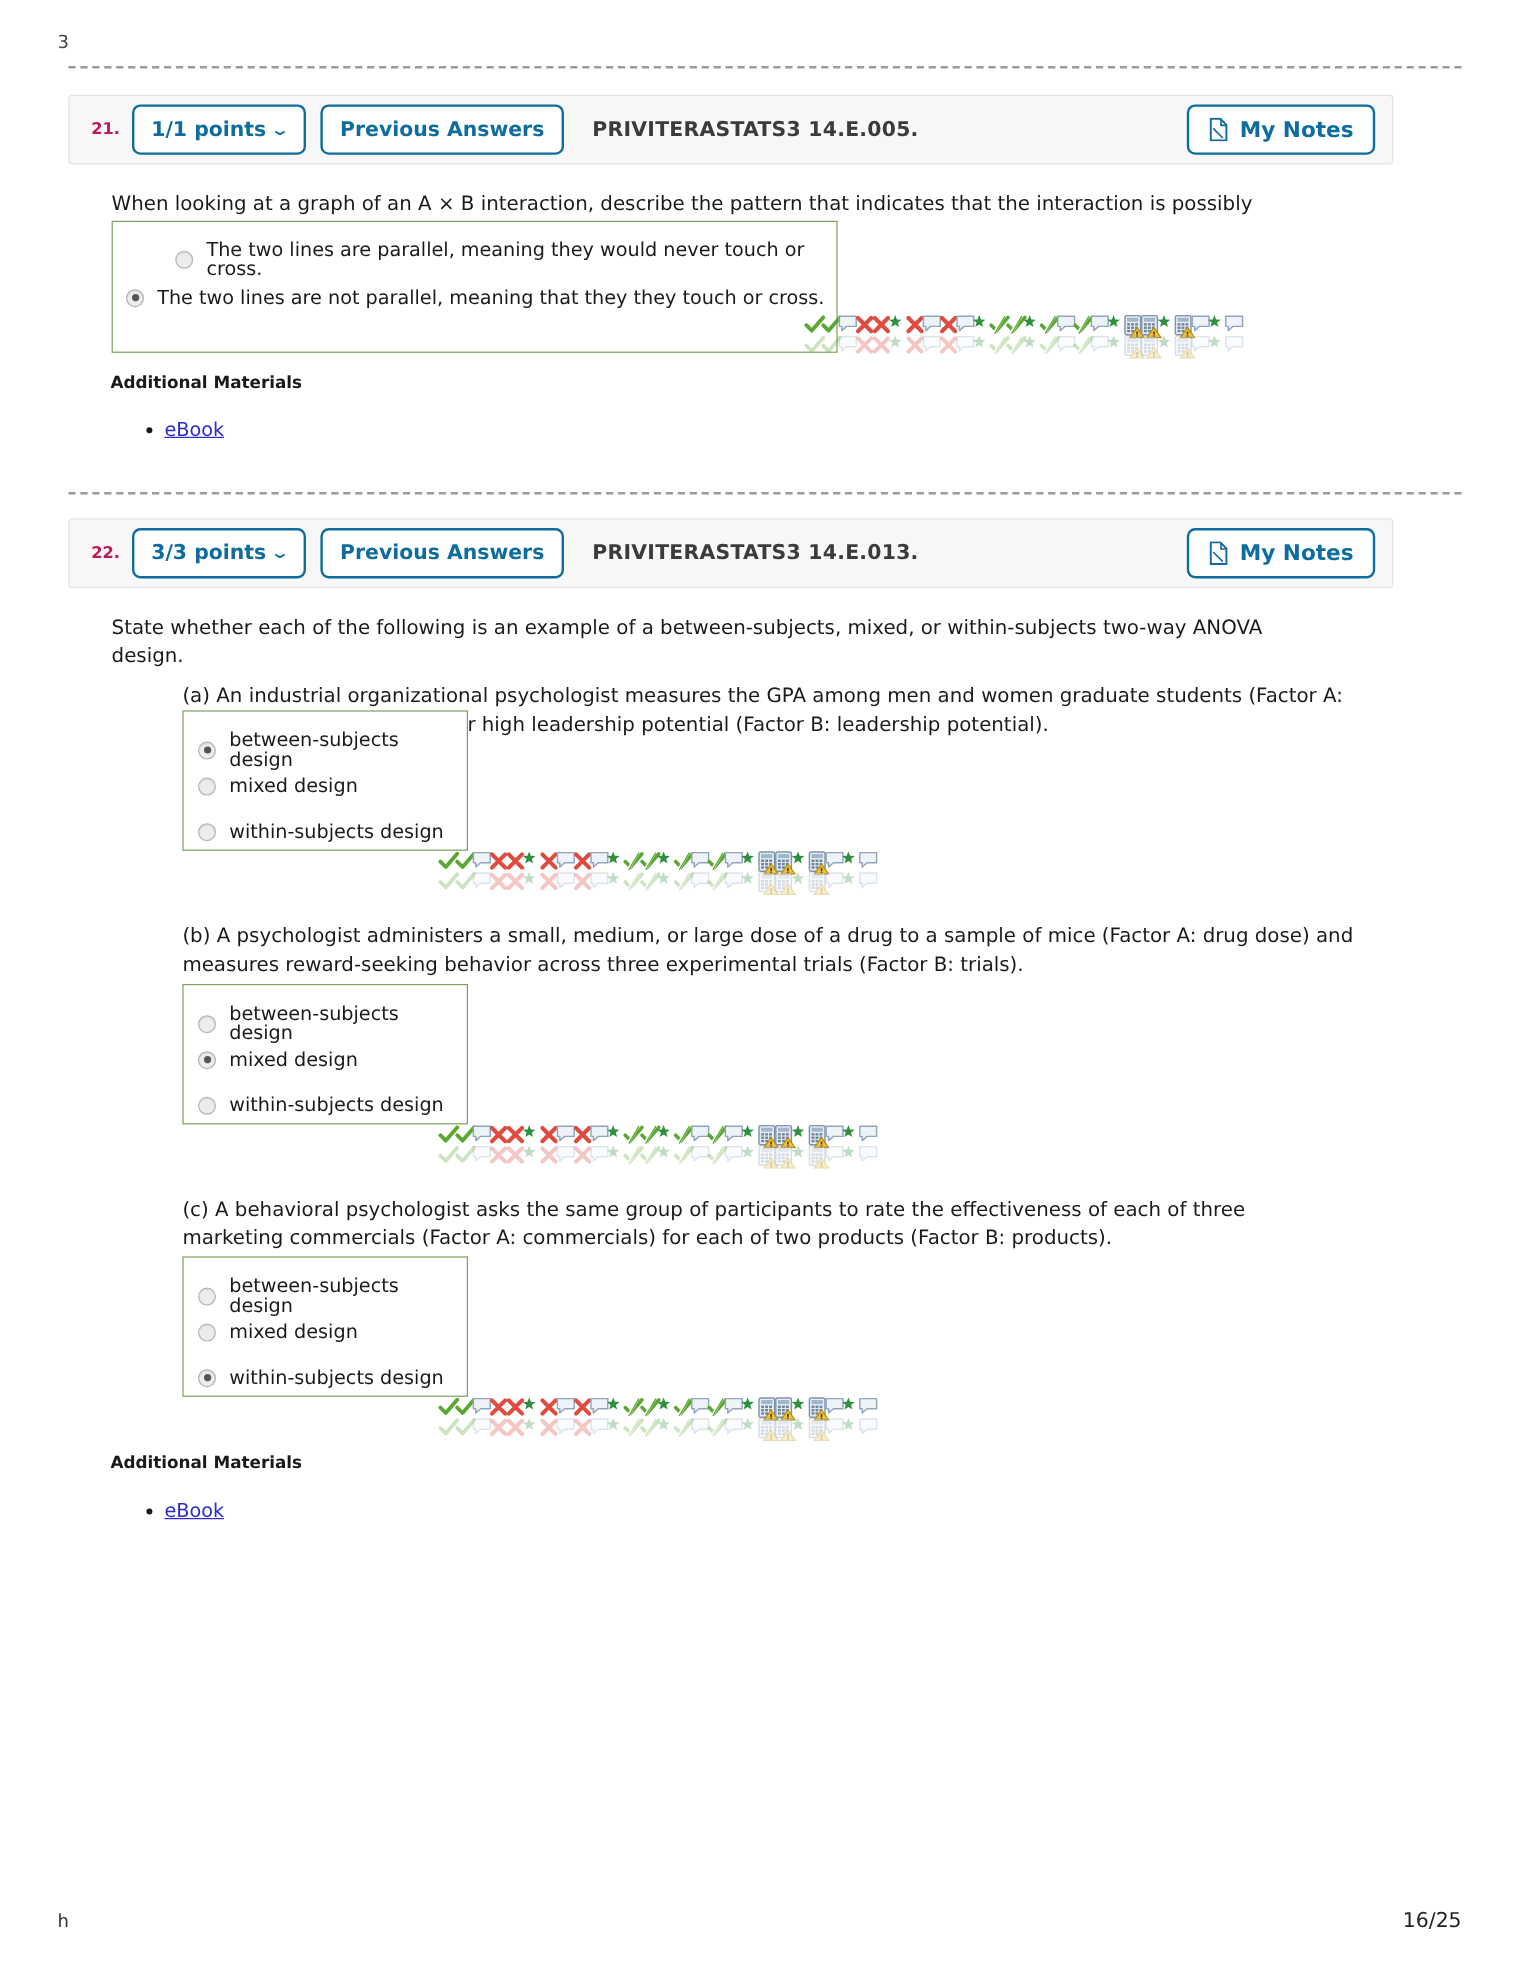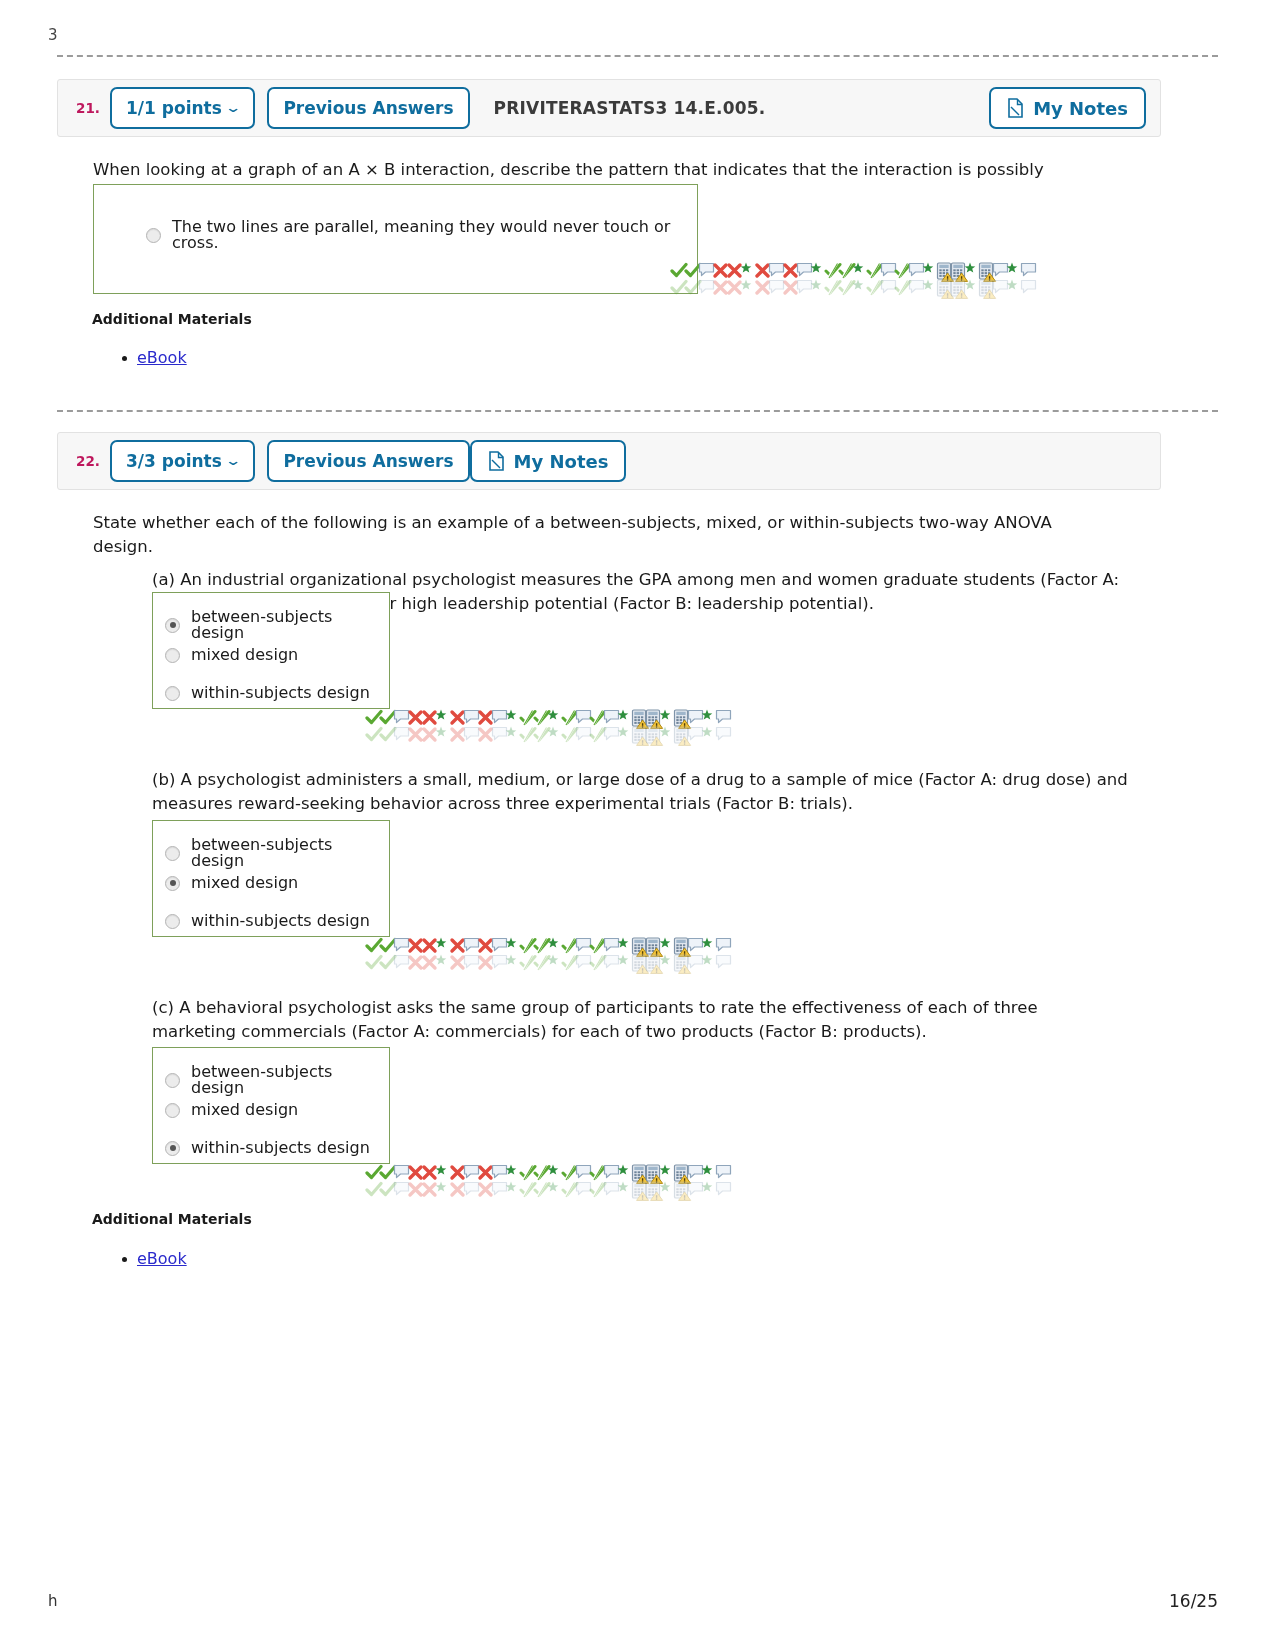--- a/index.html
+++ b/index.html
@@ -226,23 +226,27 @@
           <path d="M4 9 l8 8" stroke="#0f6d9e" stroke-width="1.4"></path>
         </svg>
       </span>
       <span>My Notes</span>
     </div>
   </div>
 
   <div class="qtext" style="left:93px; top:158px; width:1000px;">When looking at a graph of an A  × B interaction, describe the pattern that indicates that the interaction is possibly significant.</div>
 
   <div class="optbox" style="left:93px; top:184px; width:605px; height:110px;">
-    <div class="opt" style="position:absolute; left:11px; top:34px;padding-left:41px;">
+    <div class="opt" style="position:absolute; left:11px; top:15px;padding-left:41px;">
       <span class="radio"></span>
       <span>The two lines are parallel, meaning they would never touch or cross.</span>
+    </div>
+    <div class="opt" style="position:absolute; left:11px; top:55px;">
+      <span class="radio on"></span>
+      <span>The two lines are not parallel, meaning that they they touch or cross.</span>
     </div>
   </div>
 
   <div class="iconstrip" id="strip-21" style="left:670px; top:262px;">
       <span class="ic">
         <svg width="18" height="17" viewBox="0 0 18 17">
           <path d="M2 9 L6.5 13.5 L16 2.5" stroke="#5aa832" stroke-width="3.2" fill="none" stroke-linecap="round" stroke-linejoin="round"></path>
         </svg>
         <span class="ghost" style="position:absolute;left:0;top:17px;">
           <svg width="18" height="17" viewBox="0 0 18 17">
@@ -616,20 +620,21 @@
 
   <div class="q-header" style="top:432px">
     <div class="q-num">22.</div>
     <div class="pill points">
       <span>3/3 points</span>
       <span class="chev">⌄</span>
     </div>
     <div class="pill prev">
       <span>Previous Answers</span>
     </div>
+    <div class="q-code">PRIVITERASTATS3 14.E.013.</div>
     <div class="notes-btn">
       <span>
         <svg width="17" height="20" viewBox="0 0 17 20">
           <path d="M2 1 h8 l5 5 v13 h-13 z" fill="#fff" stroke="#0f6d9e" stroke-width="1.6"></path>
           <path d="M10.5 1.5 v5 h4.5" fill="none" stroke="#0f6d9e" stroke-width="1.4"></path>
           <path d="M4 9 l8 8" stroke="#0f6d9e" stroke-width="1.4"></path>
         </svg>
       </span>
       <span>My Notes</span>
     </div>

